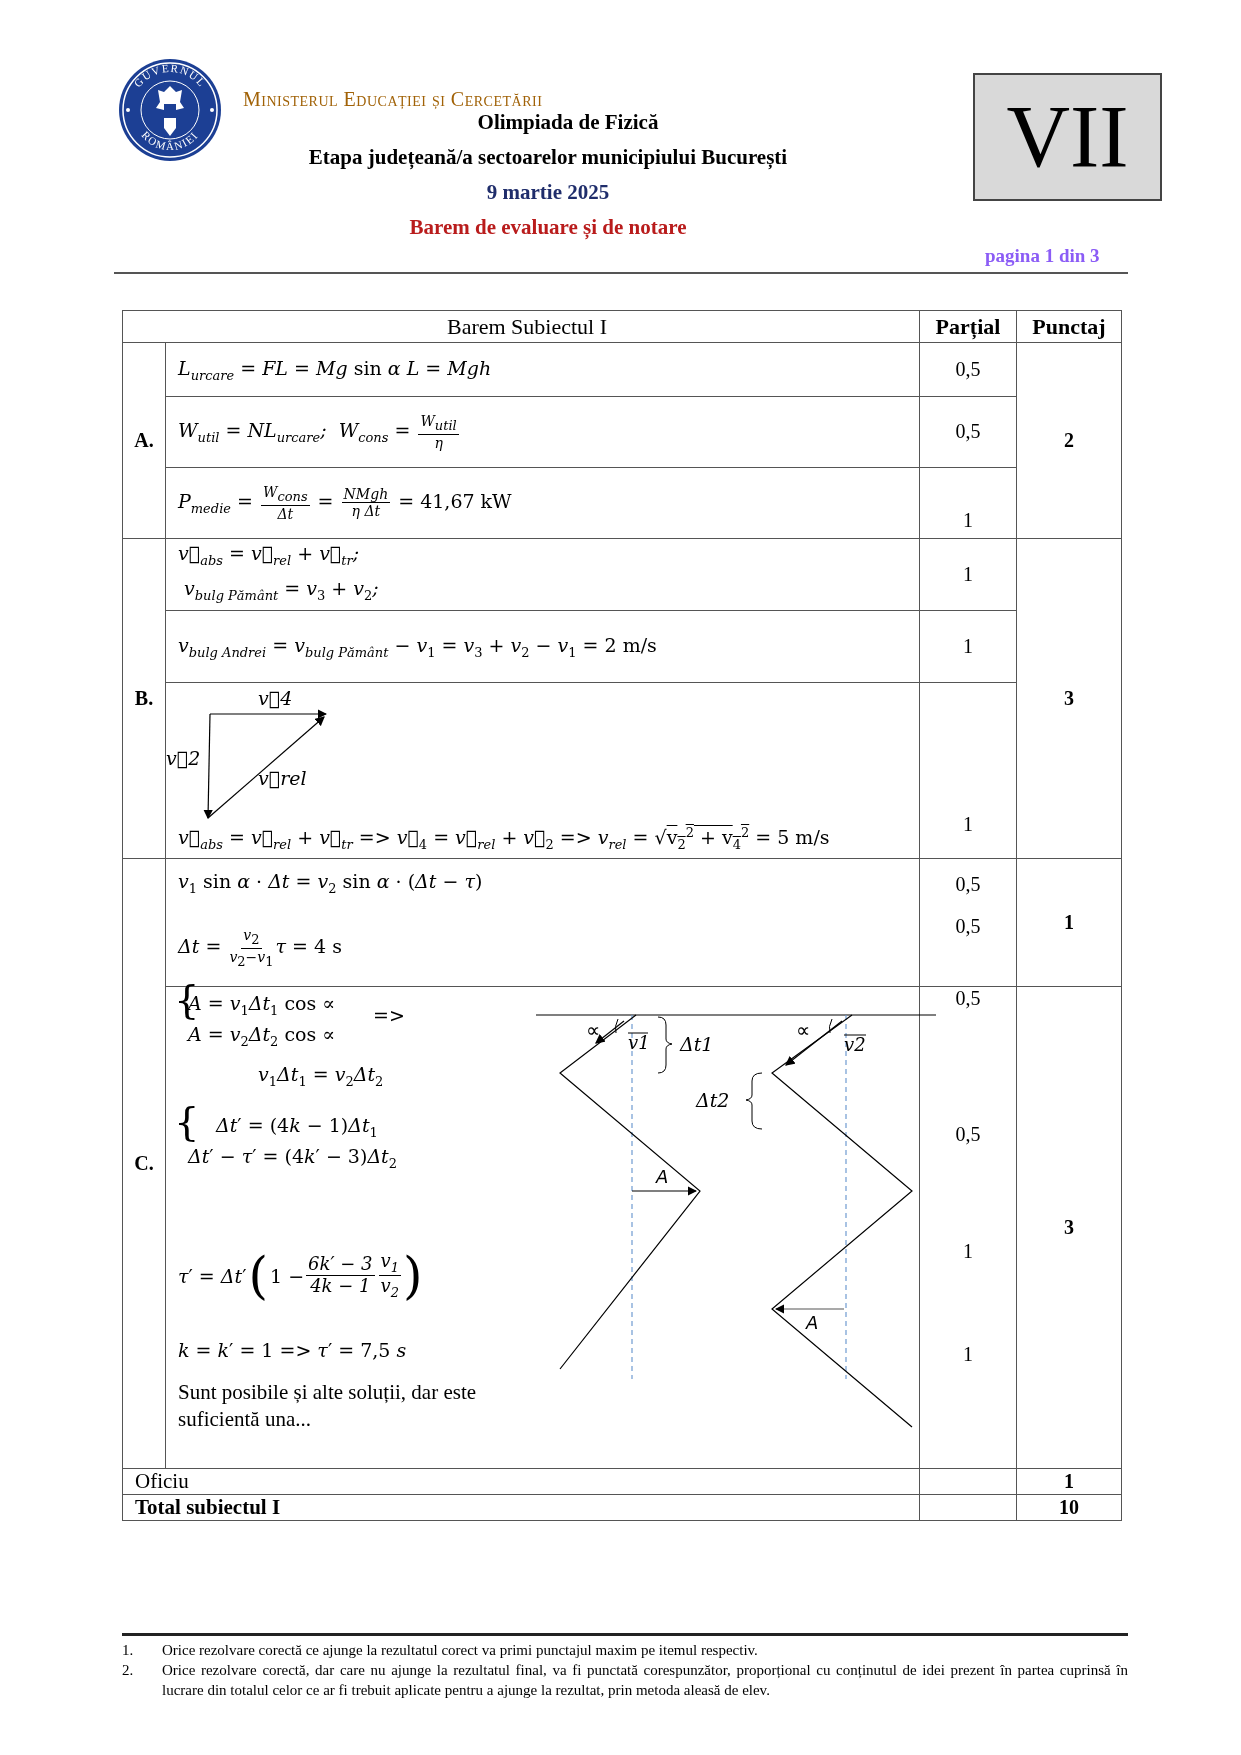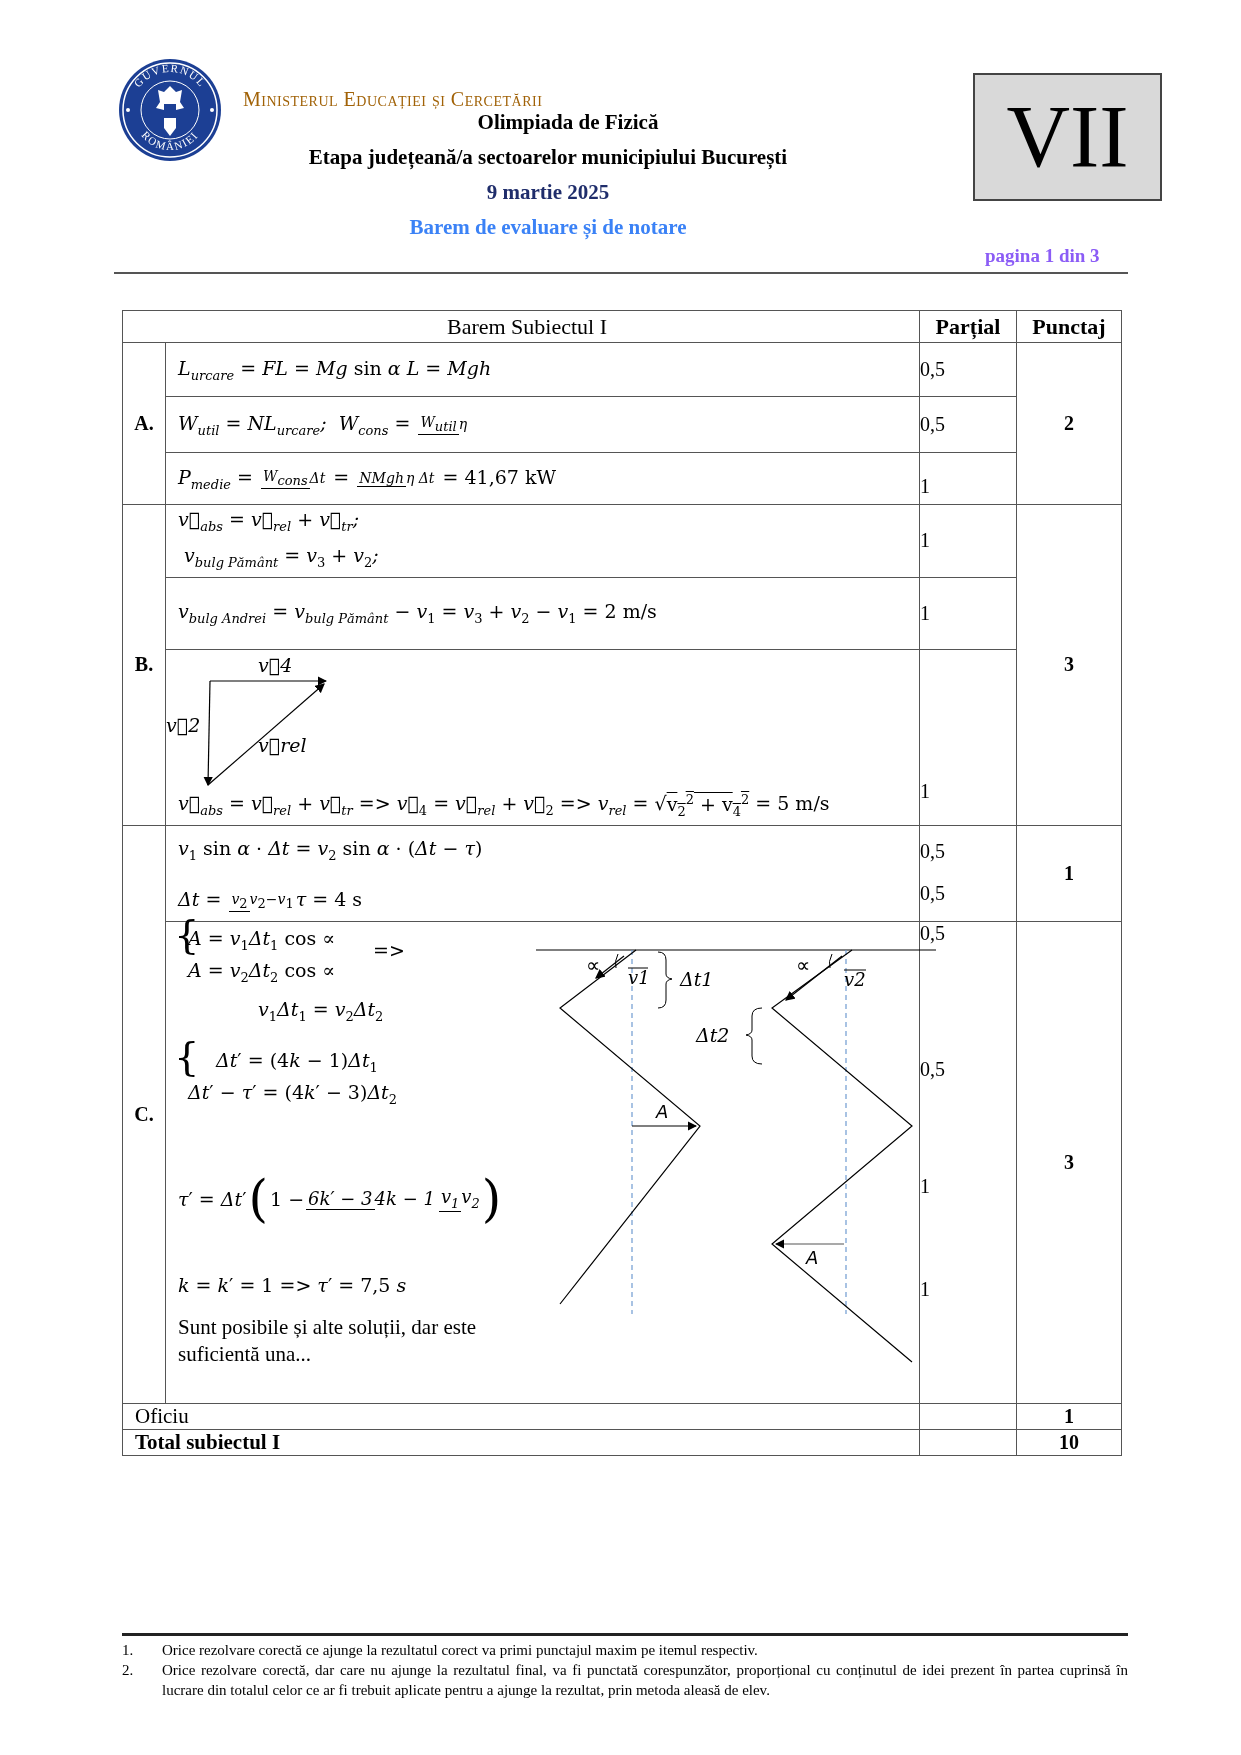--- a/index.html
+++ b/index.html
@@ -6,39 +6,39 @@
   body { width:1241px; height:1755px; position:relative; overflow:hidden;
          font-family:"Liberation Serif","DejaVu Serif",serif; color:#000; }
   .abs { position:absolute; }
   
   .logo { left:118px; top:58px; width:104px; height:104px; }
   .ministry { left:243px; top:88px; font-size:20px; color:#a16207; letter-spacing:0.5px; font-variant:small-caps; }
   .hdr-line { position:absolute; left:0; width:1241px; text-align:center; font-weight:bold; font-size:21px; }
   .hdr-title { top:110px; left:0; width:1096px; text-align:center; color:#000;padding-left:20px; }
   .hdr-stage { top:145px; left:0; width:1096px; text-align:center; color:#000; }
   .hdr-date  { top:180px; left:0; width:1096px; text-align:center; color:#1f2d6b; }
-  .hdr-barem { top:215px; left:0; width:1096px; text-align:center; color:#3b82f6; }
+  .hdr-barem { top:215px; left:0; width:1096px; text-align:center; color:#b91c1c; }
   .grade-box { left:973px; top:73px; width:189px; height:128px; background:#d9d9d9; border:2px solid #444;
                box-sizing:border-box; display:flex; align-items:center; justify-content:center;
                font-size:88px; line-height:1; }
   .page-num { left:985px; top:245px; font-weight:bold; font-size:19px; color:#8b5cf6; }
   .top-rule { left:114px; top:272px; width:1014px; height:2px; background:#555; }
   
   table.barem { position:absolute; left:122px; top:310px; width:1000px; border-collapse:collapse; }
   table.barem td, table.barem th { border:1.5px solid #555; padding:0; vertical-align:middle; }
   .th-title { text-align:center; font-size:22px; font-weight:normal; padding-left:12px !important; height:31px; }
   .th-col { font-size:22px; font-weight:bold; text-align:center; }
   .sec { width:42px; text-align:center; font-weight:bold; font-size:20px; }
   .content { font-family:"DejaVu Serif",serif; font-style:italic; font-size:19px; padding-left:12px !important; }
-  .part { width:96px; text-align:left; font-size:20px; }
+  .part { width:96px; text-align:center; font-size:20px; }
   .total { width:104px; text-align:center; font-size:20px; font-weight:bold; }
   .up { font-style:normal; }
   sub, sup { font-size:13px; }
   .plain { font-family:"Liberation Serif",serif; font-style:normal; font-size:21px; }
-  .frac { display:inline-flex; flex-direction:row; align-items:center; vertical-align:middle; font-size:14px; line-height:1.15; margin:8px 2px; }
+  .frac { display:inline-flex; flex-direction:column; align-items:center; vertical-align:middle; font-size:14px; line-height:1.15; margin:16px 2px; }
   .frac .num { border-bottom:1px solid #000; padding:0 2px; }
   .row-label { font-size:21px; padding-left:12px !important; }
   .row-label.b { font-weight:bold; }
   
   .foot-rule { left:122px; top:1633px; width:1006px; height:3px; background:#222; }
   .notes { left:122px; top:1640px; width:1006px; font-size:15px; line-height:20px; }
   .note { display:flex; }
   .note .n { width:40px; flex:none; }
   .note .t { text-align:justify; }
 </style>

